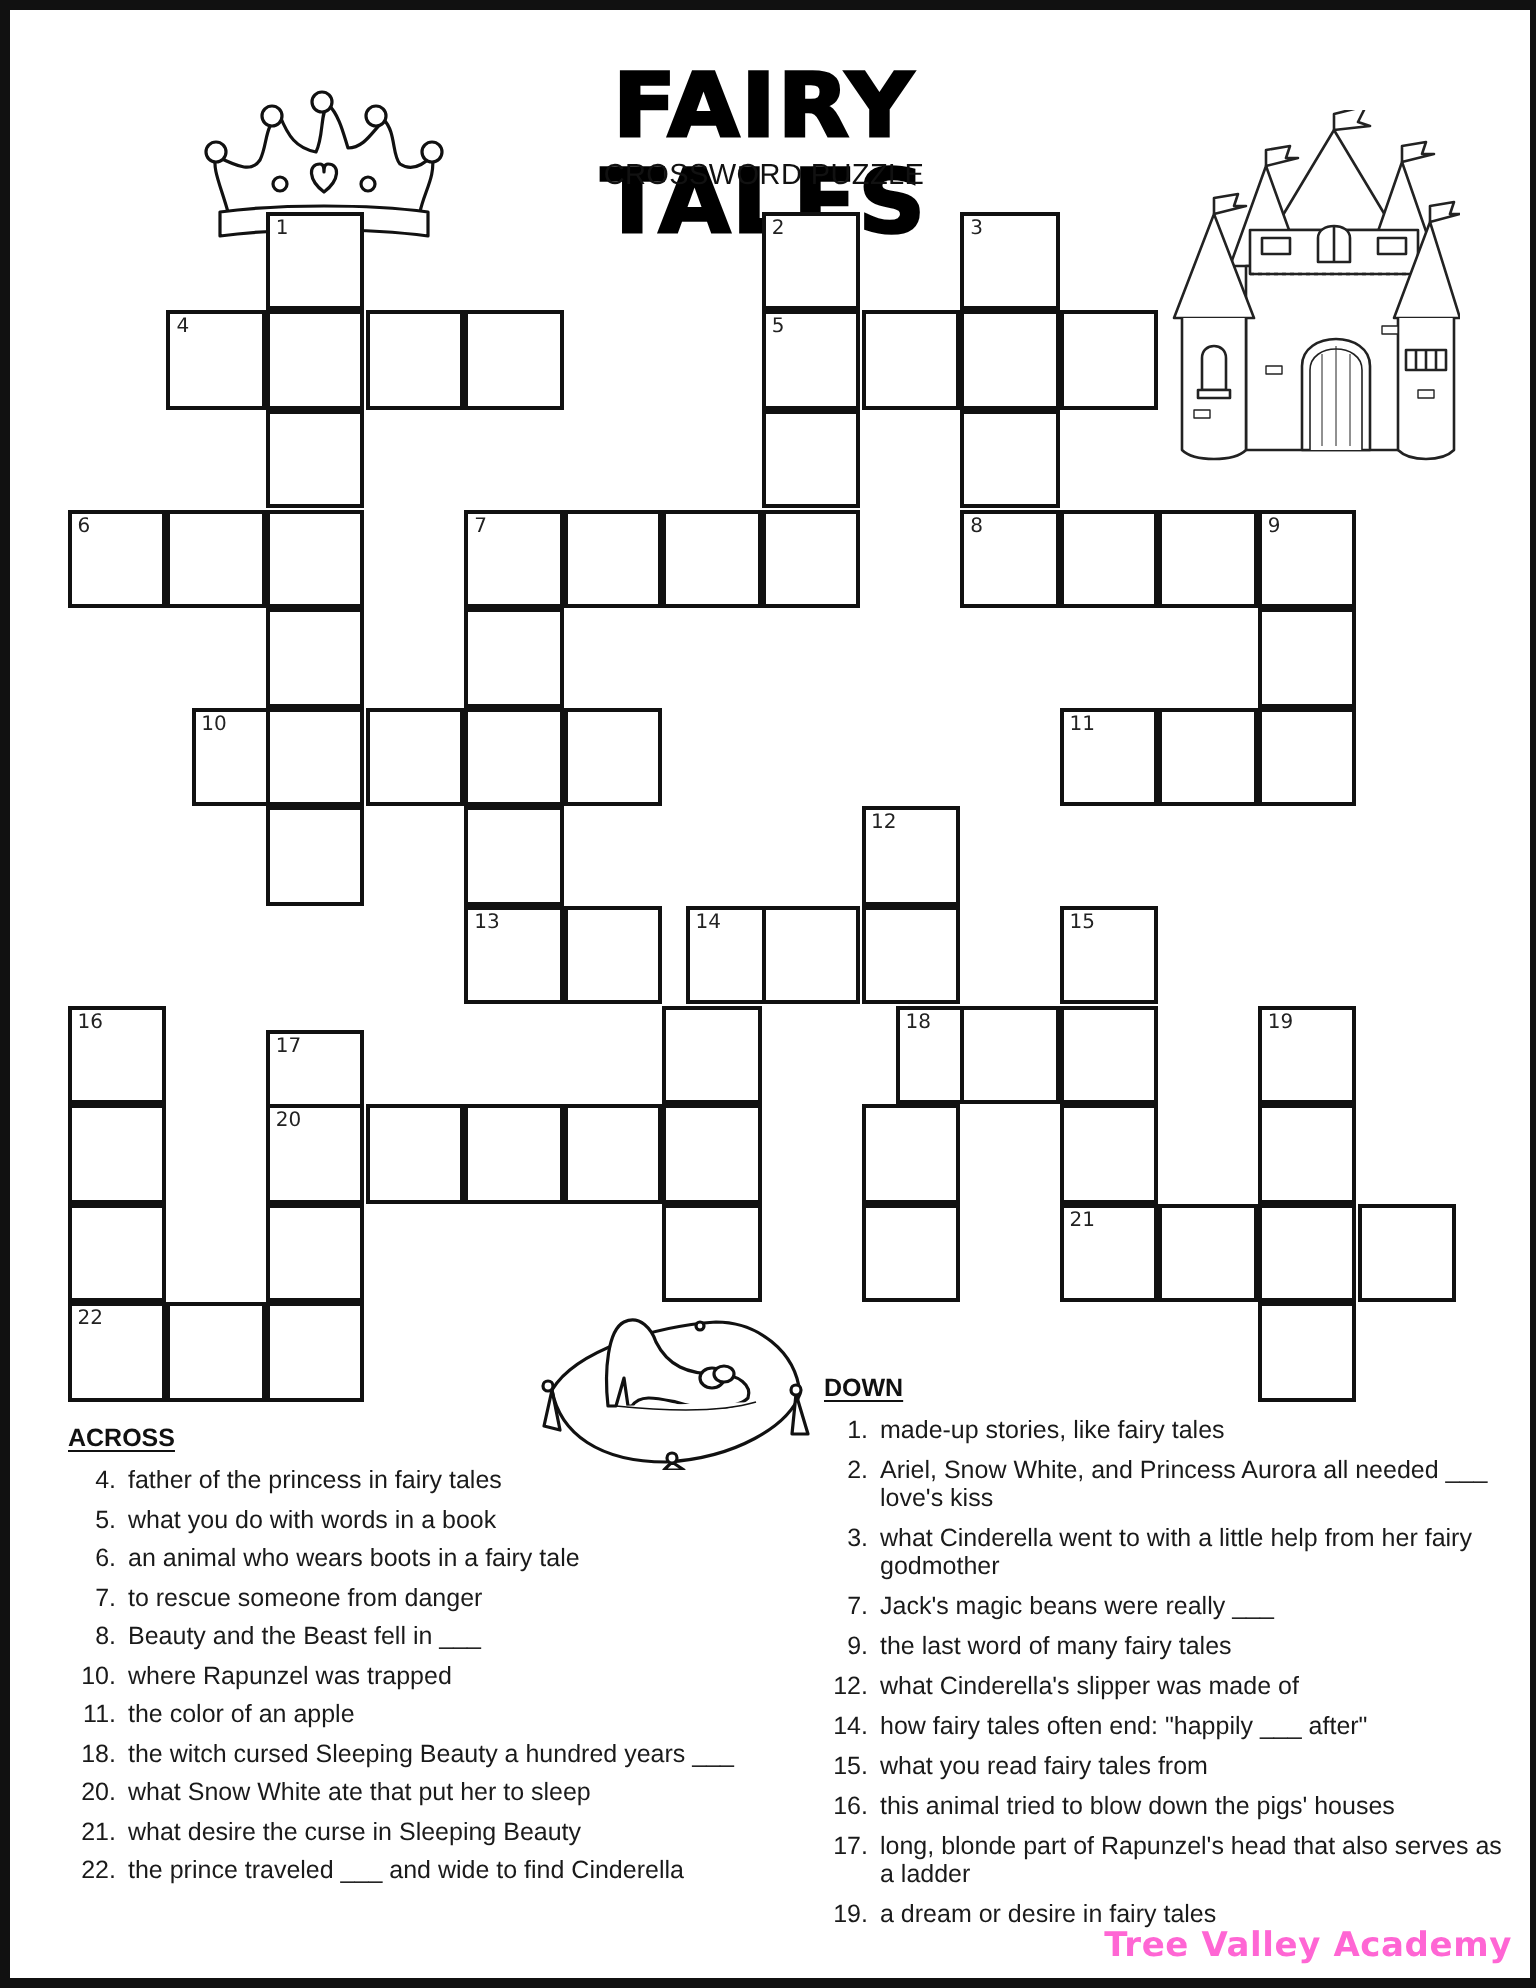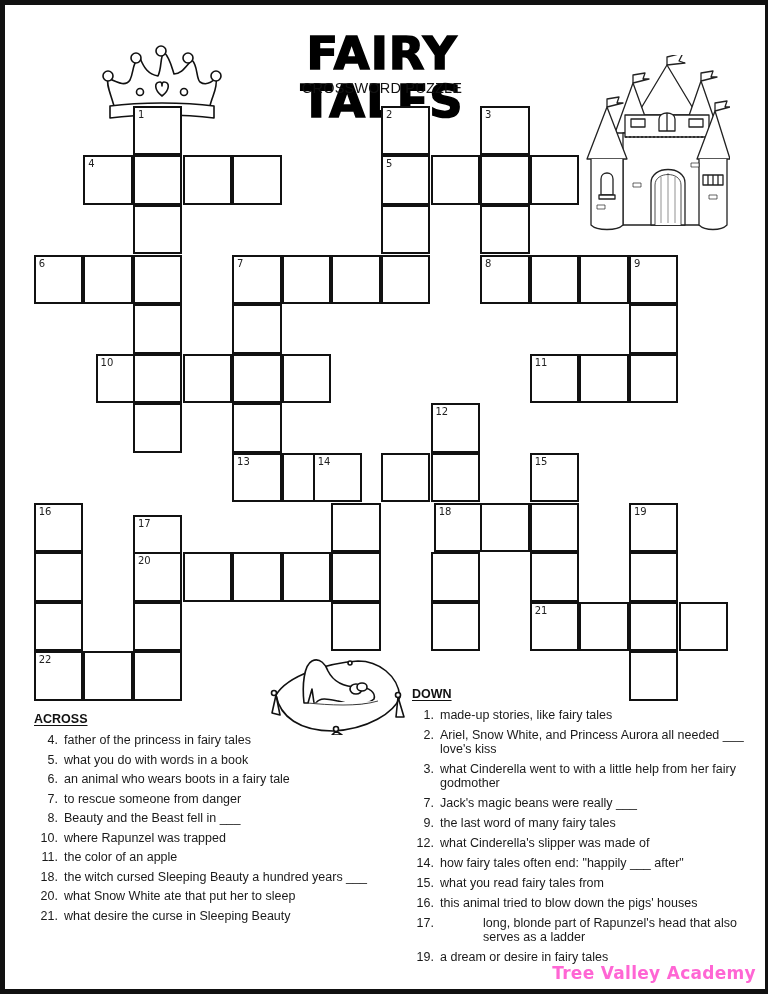--- a/index.html
+++ b/index.html
@@ -179,36 +179,36 @@
     <div class="cell" style="left: 630.2px; top: 355px;"></div>
     <div class="cell" style="left: 134.2px; top: 404.6px;"></div>
     <div class="cell" style="left: 233.4px; top: 404.6px;"></div>
     <div class="cell" style="left: 431.8px; top: 404.6px;">
       <span class="num">12</span>
     </div>
     <div class="cell" style="left: 233.4px; top: 454.2px;">
       <span class="num">13</span>
     </div>
     <div class="cell" style="left: 283px; top: 454.2px;"></div>
-    <div class="cell" style="left: 314px; top: 454.2px; text-align: right;">
+    <div class="cell" style="left: 344px; top: 454.2px; text-align: right;">
       <span class="num">14</span>
     </div>
     <div class="cell" style="left: 382.2px; top: 454.2px;"></div>
     <div class="cell" style="left: 431.8px; top: 454.2px;"></div>
     <div class="cell" style="left: 531px; top: 454.2px;">
       <span class="num">15</span>
     </div>
     <div class="cell" style="left: 35px; top: 503.8px;">
       <span class="num">16</span>
     </div>
     <div class="cell" style="left: 134.2px; top: 516px; text-decoration: underline;">
       <span class="num">17</span>
     </div>
     <div class="cell" style="left: 332.6px; top: 503.8px;"></div>
-    <div class="cell" style="left: 435px; top: 503.8px;">
+    <div class="cell" style="left: 449px; top: 503.8px;">
       <span class="num">18</span>
     </div>
     <div class="cell" style="left: 481.4px; top: 503.8px;"></div>
     <div class="cell" style="left: 531px; top: 503.8px;"></div>
     <div class="cell" style="left: 630.2px; top: 503.8px;">
       <span class="num">19</span>
     </div>
     <div class="cell" style="left: 35px; top: 553.4px;"></div>
     <div class="cell" style="left: 134.2px; top: 553.4px;">
       <span class="num">20</span>
@@ -291,20 +291,24 @@
       <span class="ct">the witch cursed Sleeping Beauty a hundred years ___</span>
     </li>
     <li class="clue" style="margin-bottom: 5.5px;">
       <span class="cn">20.</span>
       <span class="ct">what Snow White ate that put her to sleep</span>
     </li>
     <li class="clue" style="margin-bottom: 5.5px;">
       <span class="cn">21.</span>
       <span class="ct">what desire the curse in Sleeping Beauty</span>
     </li>
+    <li class="clue" style="margin-bottom: 5.5px;">
+      <span class="cn">22.</span>
+      <span class="ct">the prince traveled ___ and wide to find Cinderella</span>
+    </li>
   </ul>
 
 <div class="clues-head" style="left:412px;top:687px">DOWN</div>
 <ul class="clue-list" style="left:408px;top:708px;width:350px" id="down-list">
     <li class="clue" style="margin-bottom: 6px;">
       <span class="cn">1.</span>
       <span class="ct">made-up stories, like fairy tales</span>
     </li>
     <li class="clue" style="margin-bottom: 6px;">
       <span class="cn">2.</span>
@@ -331,21 +335,21 @@
       <span class="ct">how fairy tales often end: "happily ___ after"</span>
     </li>
     <li class="clue" style="margin-bottom: 6px;">
       <span class="cn">15.</span>
       <span class="ct">what you read fairy tales from</span>
     </li>
     <li class="clue" style="margin-bottom: 6px; justify-content: center;">
       <span class="cn">16.</span>
       <span class="ct">this animal tried to blow down the pigs' houses</span>
     </li>
-    <li class="clue" style="margin-bottom: 6px; gap: 43px;">
+    <li class="clue" style="margin-bottom: 6px;">
       <span class="cn">17.</span>
       <span class="ct">long, blonde part of Rapunzel's head that also serves as a ladder</span>
     </li>
     <li class="clue" style="margin-bottom: 6px;">
       <span class="cn">19.</span>
       <span class="ct">a dream or desire in fairy tales</span>
     </li>
   </ul>
 
 <div class="brand">Tree Valley Academy</div>

